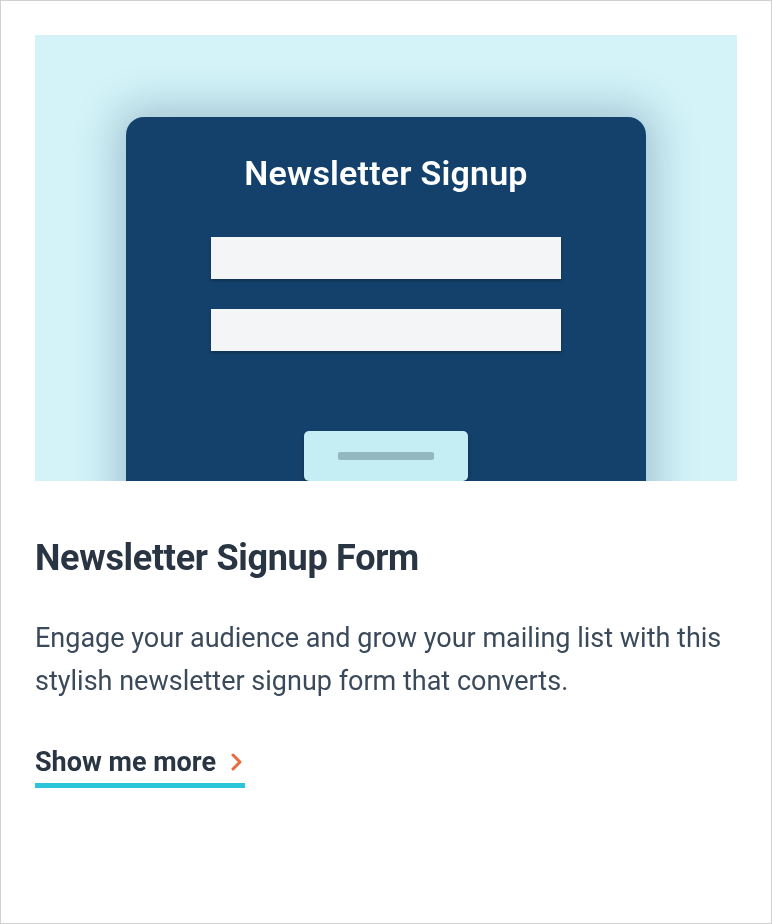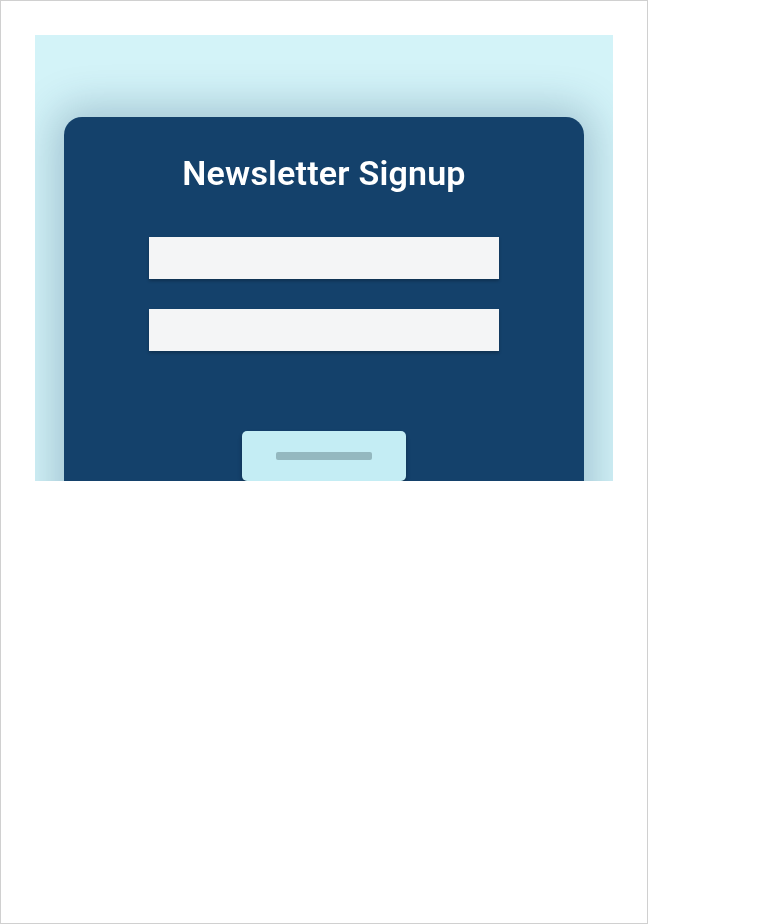--- a/index.html
+++ b/index.html
@@ -7,21 +7,21 @@
       padding: 0;
       box-sizing: border-box;
     }
     body {
       font-family: -apple-system, BlinkMacSystemFont, 'Segoe UI', Roboto, Helvetica, Arial, sans-serif;
       background: #fff;
       width: 772px;
       height: 924px;
     }
     .card {
-      width: 648px;
+      width: 772px;
       height: 924px;
       border: 1px solid #d0d0d0;
       background: #fff;
       display: flex;
       flex-direction: column;
     }
     .thumbnail-area {
       margin: 34px 34px 0 34px;
       height: 446px;
       background: #d3f3f8;
@@ -148,14 +148,27 @@
     <div class="form-panel">
       <div class="form-title">Newsletter Signup</div>
       <div class="form-input"></div>
       <div class="form-input"></div>
       <div class="form-button">
         <div class="form-button-inner"></div>
       </div>
     </div>
   </div>
 
+  <div class="content-area">
+    <h2 class="card-title">Newsletter Signup Form</h2>
+    <p class="card-description">Engage your audience and grow your mailing list with this stylish newsletter signup form that converts.</p>
+    <a class="cta-link">
+      <span>Show me more</span>
+      <span class="chevron">
+        <svg width="14" height="20" viewBox="0 0 14 20">
+          <path d="M3 3 L10 10 L3 17" stroke="#e86a3f" stroke-width="3" fill="none" stroke-linecap="round" stroke-linejoin="round"></path>
+        </svg>
+      </span>
+      <span class="cta-underline"></span>
+    </a>
+  </div>
 
 </div>
 
 </body></html>

